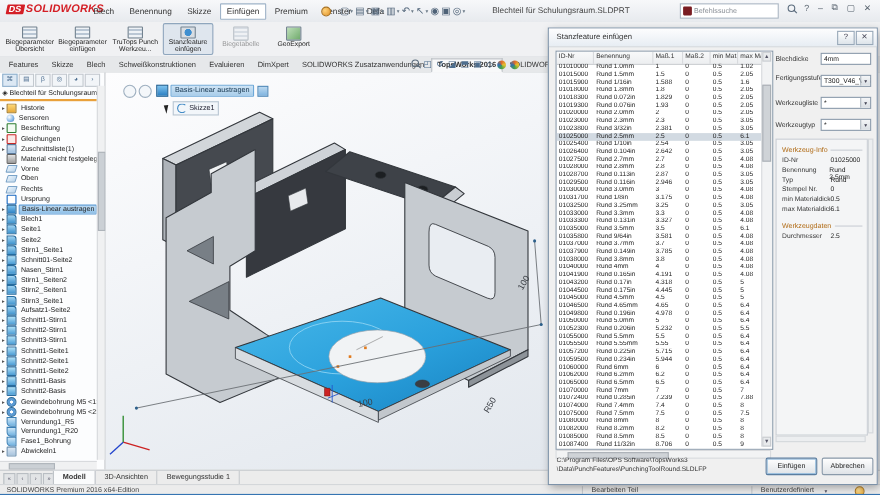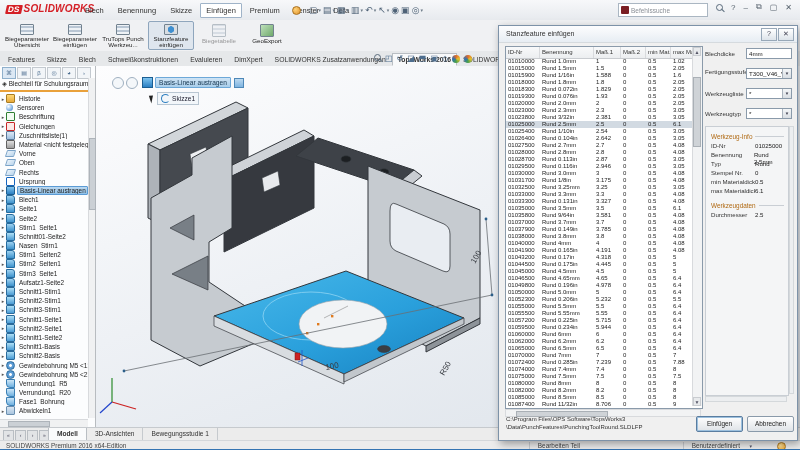--- a/index.html
+++ b/index.html
@@ -185,20 +185,21 @@
         <span class="qi-caret">▾</span>
       <span class="qi">↶</span>
         <span class="qi-caret">▾</span>
       <span class="qi">↖</span>
         <span class="qi-caret">▾</span>
       <span class="qi">◉</span>
       <span class="qi">▣</span>
       <span class="qi">◎</span>
         <span class="qi-caret">▾</span>
     </div>
+    <div id="doc-title">Blechteil für Schulungsraum.SLDPRT</div>
     <div id="searchbox">
       <span class="swsq"></span>
       <span class="ph">Befehlssuche</span>
     </div>
     <div id="winctrl">
       <span class="mag"></span>
       <span id="help-q">?</span>
       <span>–</span>
       <span>⧉</span>
       <span>▢</span>

